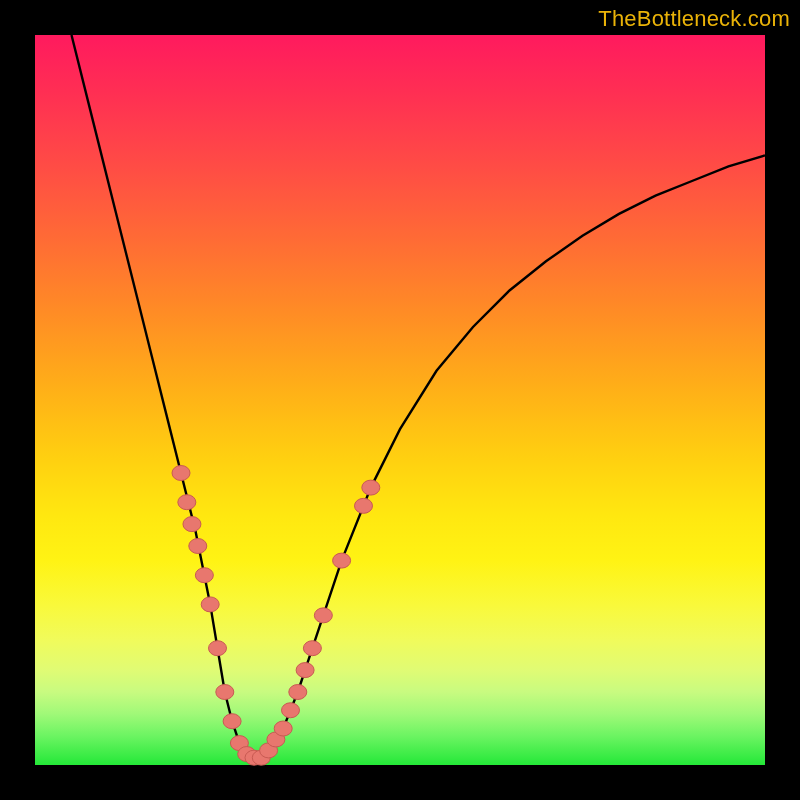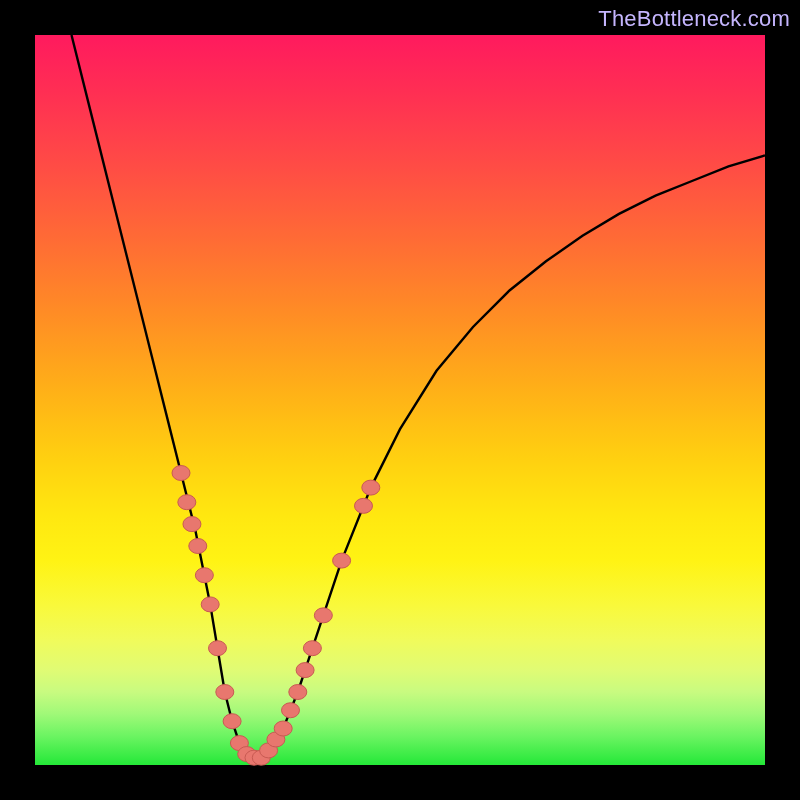--- a/index.html
+++ b/index.html
@@ -43,21 +43,21 @@
       #c8fb80 90%,
       #a0f978 93%,
       #6cf462 96%,
       #24e838 100%
     );
   }
   .watermark {
     position: absolute;
     top: 6px;
     right: 10px;
-    color: #c4b5fd;
+    color: #eab308;
     font-size: 22px;
     font-weight: 400;
     letter-spacing: 0.2px;
     user-select: none;
   }
   svg.overlay {
     position: absolute;
     left: 35px;
     top: 35px;
     width: 730px;

